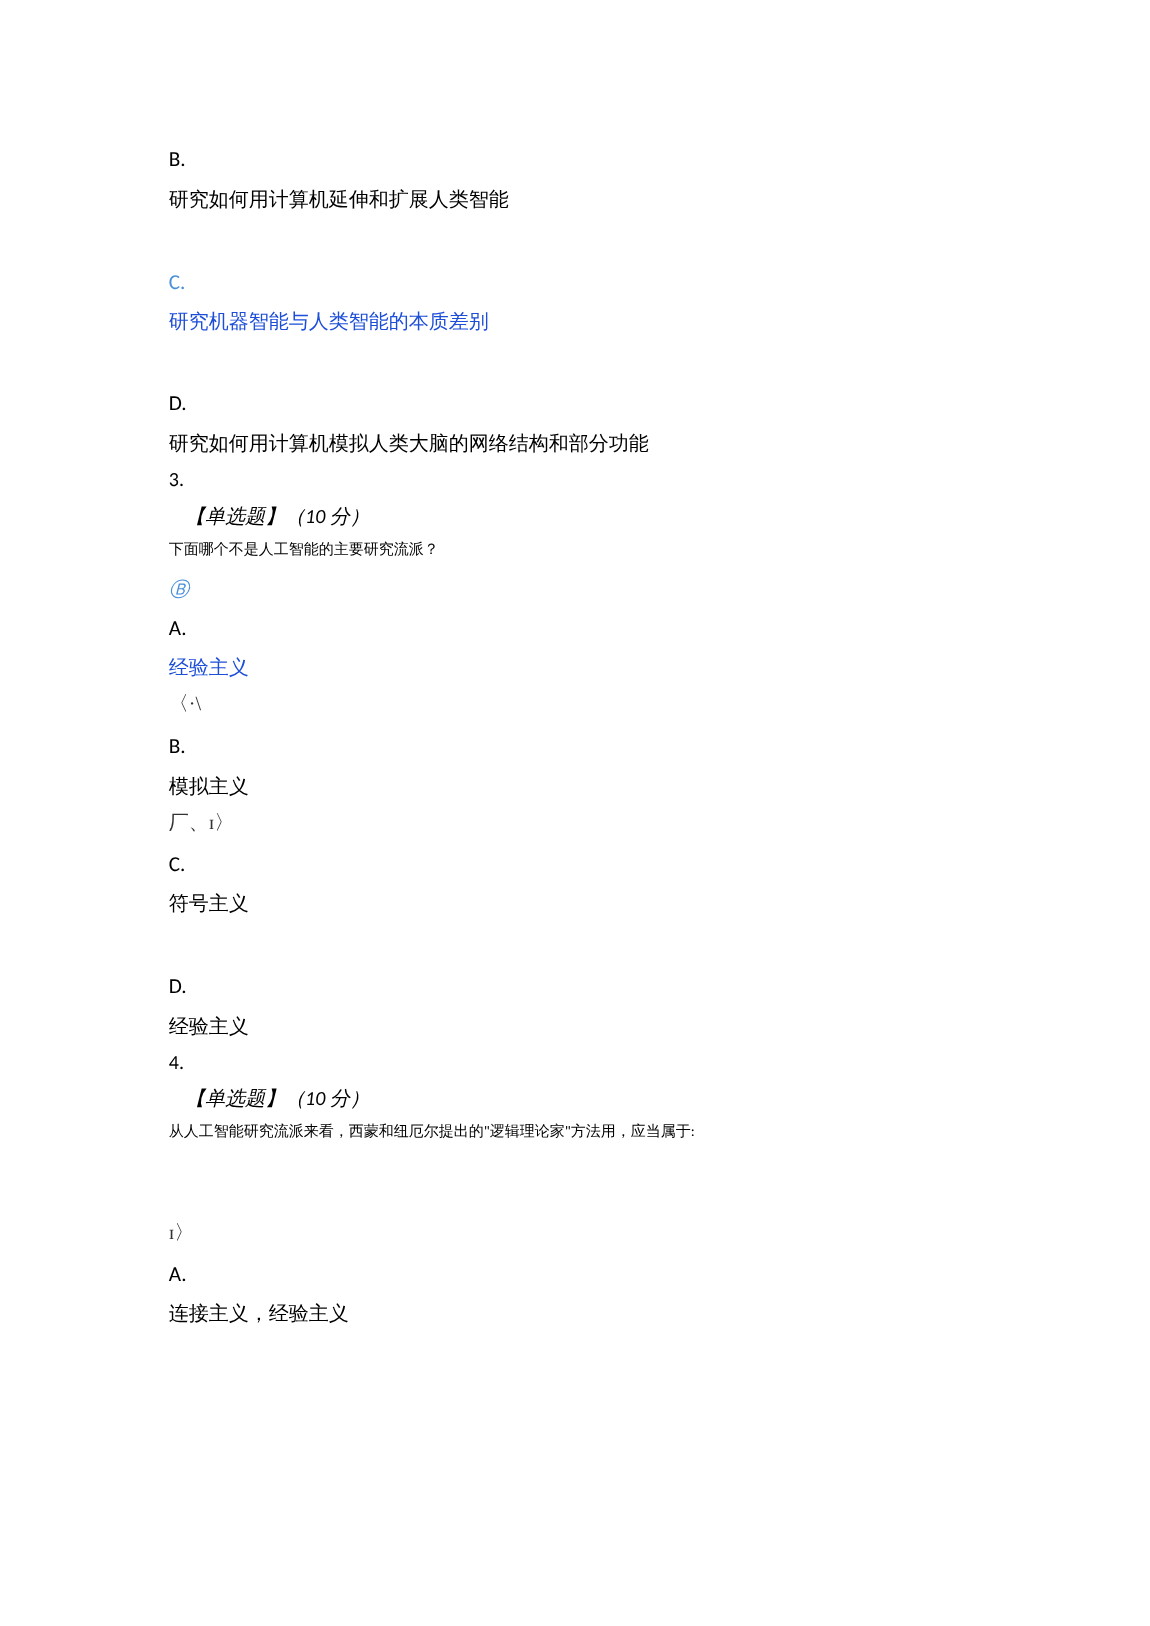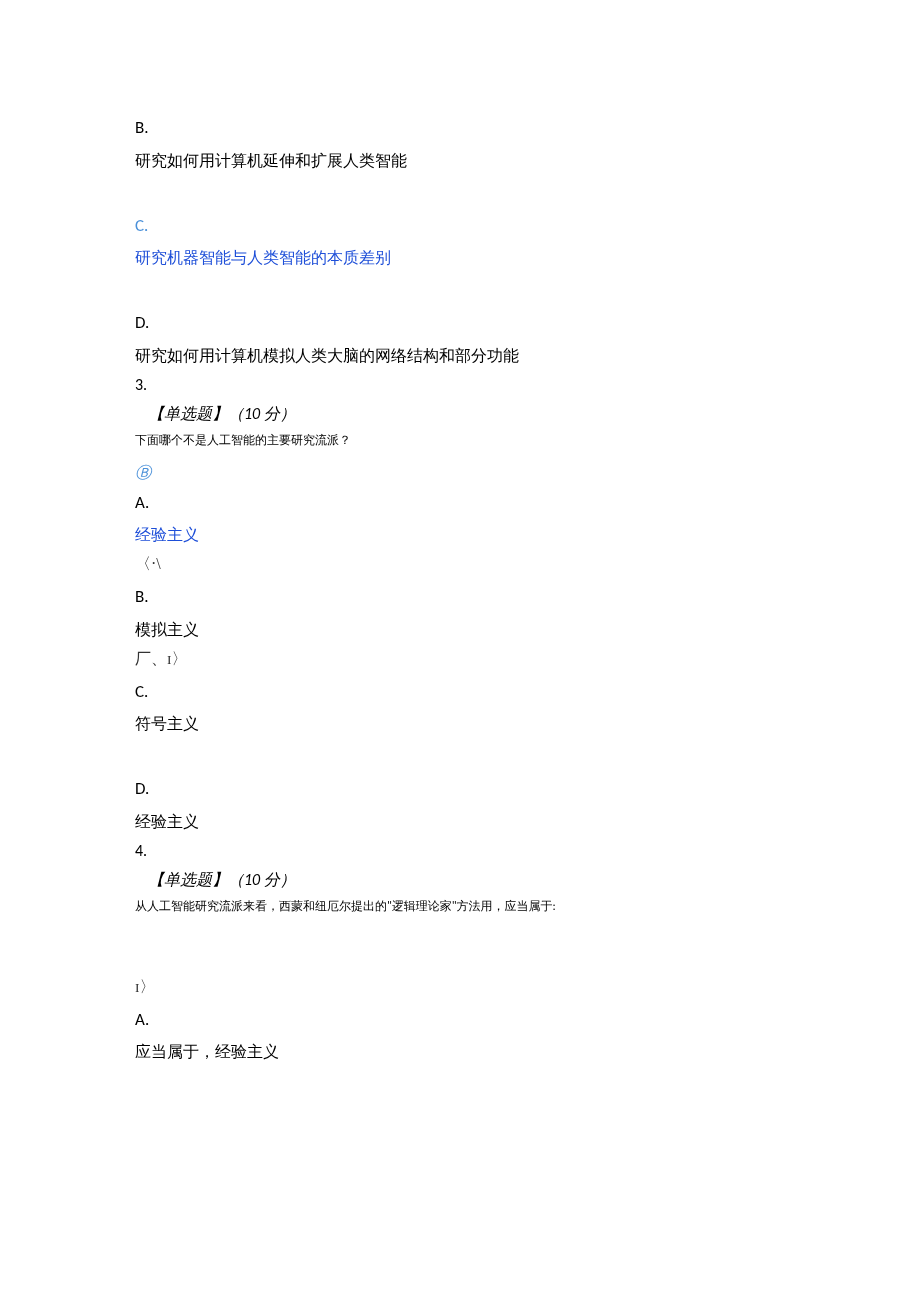--- a/index.html
+++ b/index.html
@@ -97,13 +97,13 @@
 
 <div class="q-number">4.</div>
 <div class="q-type-line">
   <span>【单选题】（</span><span class="points">10</span><span> 分）</span>
 </div>
 <div class="q-stem" style="margin-bottom: 60px;">从人工智能研究流派来看，西蒙和纽厄尔提出的"逻辑理论家"方法用，应当属于:</div>
 
 <div class="artifact">ɪ〉</div>
 
 <div class="option-letter">A.</div>
-<div class="option-text">应当属于，经验主义</div>
+<div class="option-text">连接主义，经验主义</div>
 
 </body></html>

